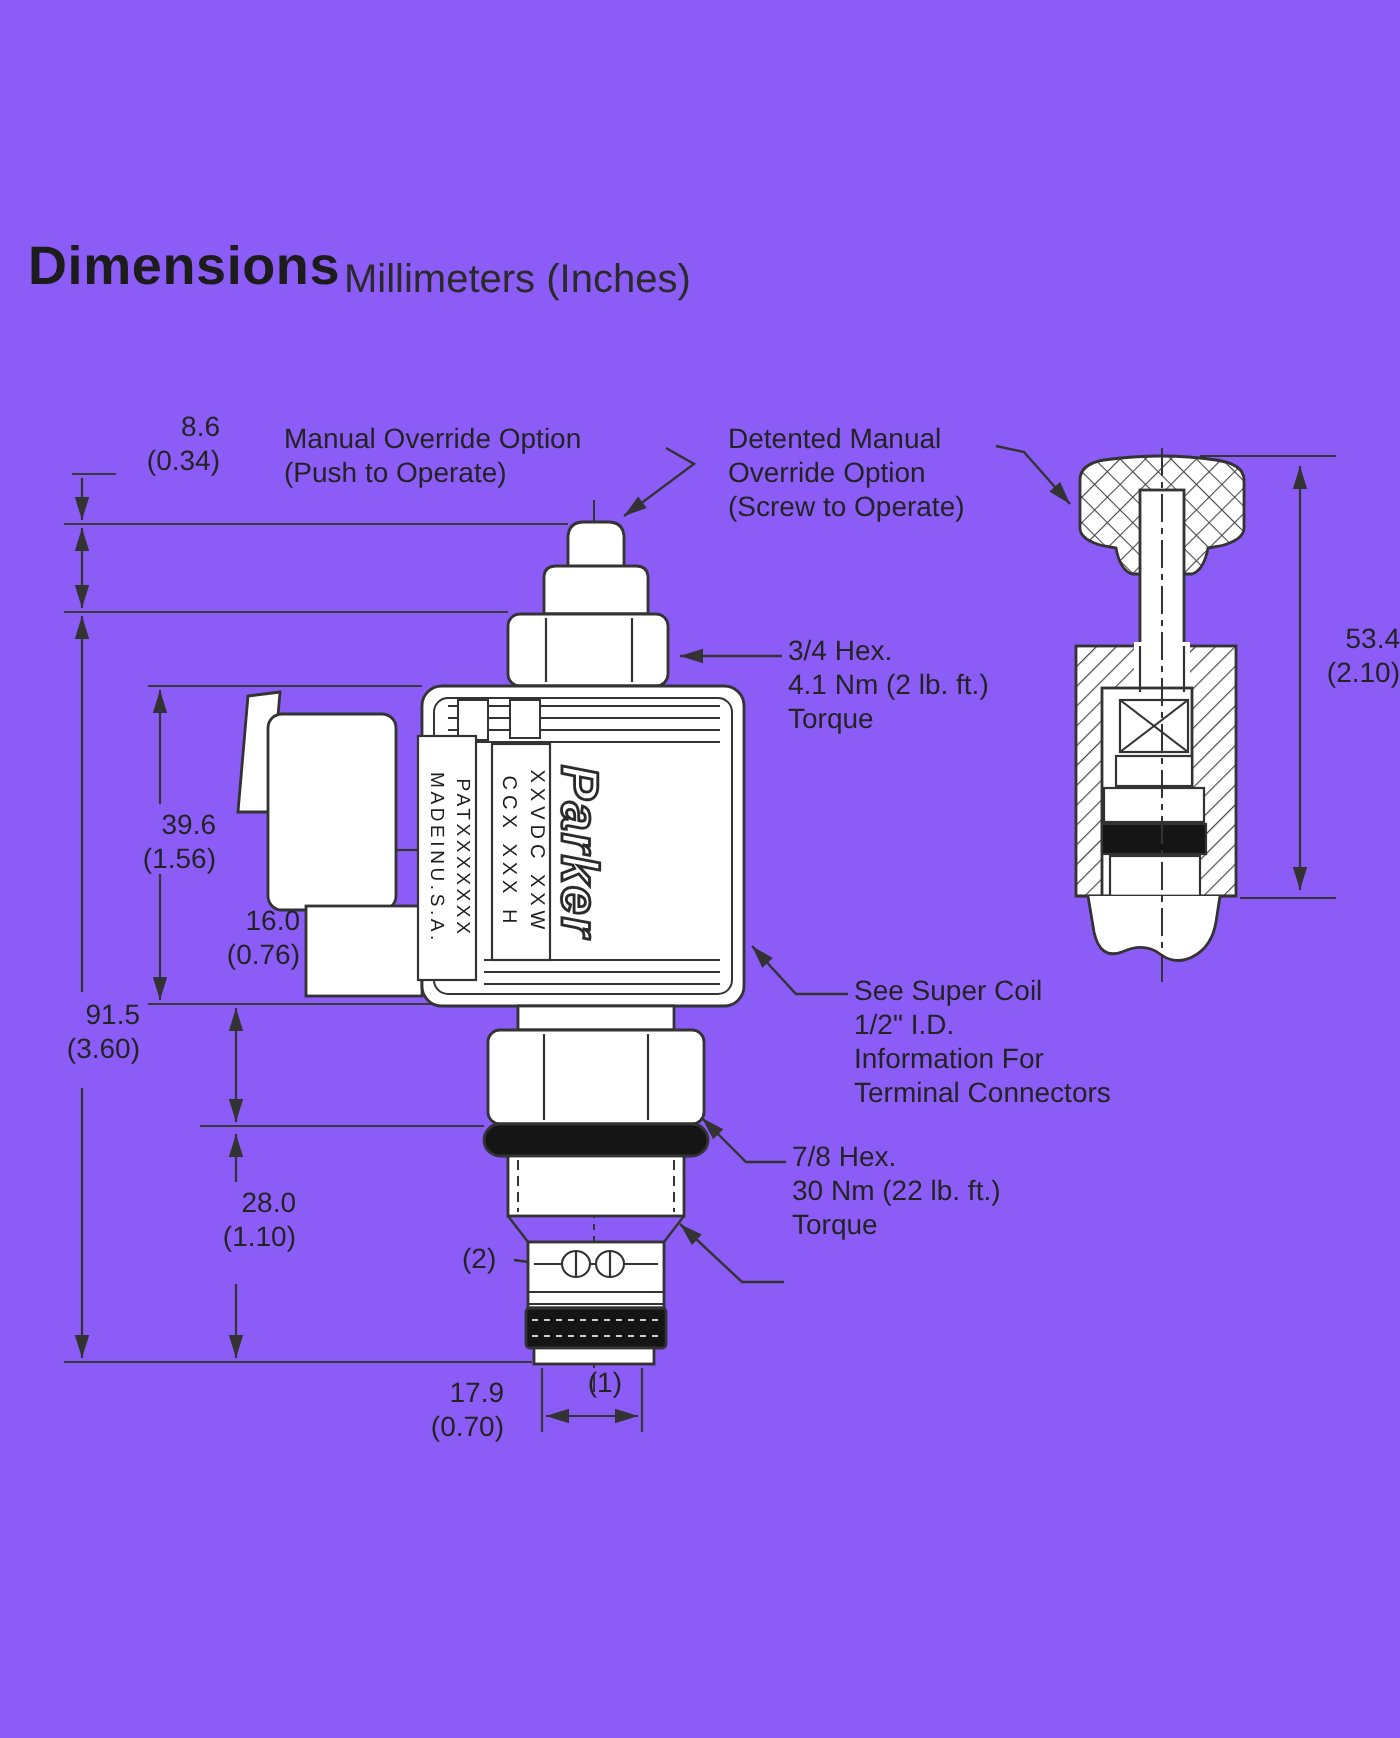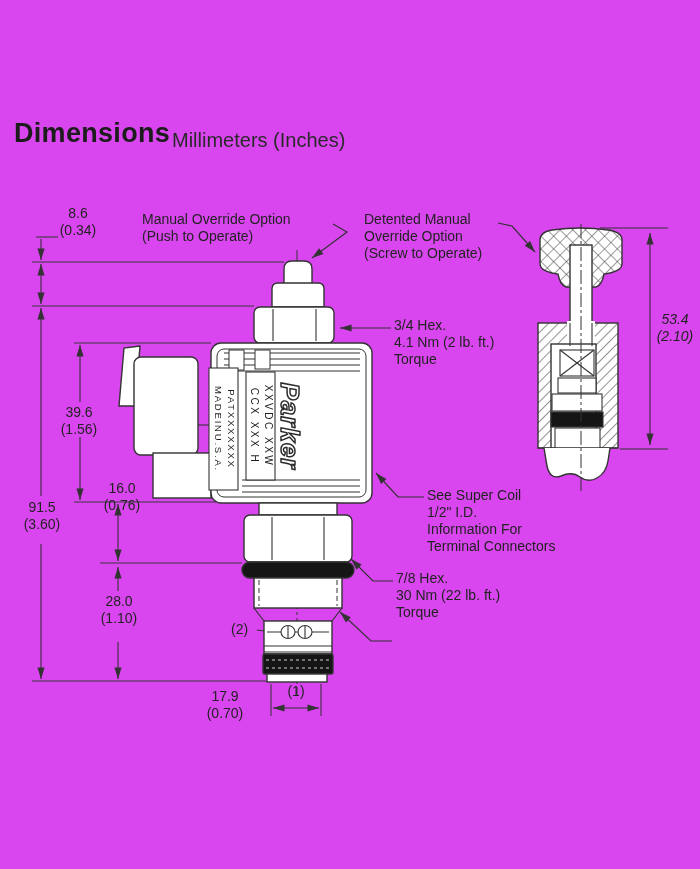--- a/index.html
+++ b/index.html
@@ -1,20 +1,20 @@
 <!DOCTYPE html>
 <html><head>
 <meta charset="utf-8">
 <style>
   html,body{margin:0;padding:0;background:#fff;}
-  #canvas{position:relative;width:700px;height:869px;background:#d946ef;overflow:hidden;
+  #canvas{position:relative;width:700px;height:869px;background:#8b5cf6;overflow:hidden;
           font-family:"Liberation Sans",sans-serif;color:#232323;}
   #drawing{position:absolute;left:0;top:0;}
   .txt{position:absolute;font-size:14px;line-height:17px;color:#232323;white-space:nowrap;}
-  .ctr{text-align:center;}
+  .ctr{text-align:right;}
   .title{position:absolute;left:14px;top:118px;font-size:27px;font-weight:bold;color:#1c1c1c;letter-spacing:.3px;}
   .subtitle{position:absolute;left:172px;top:129px;font-size:20px;color:#2a2a2a;}
   .rot{position:absolute;transform:rotate(90deg);text-align:center;color:#1e1e1e;}
   .coilspec{font-size:10px;line-height:14px;letter-spacing:2.5px;}
   .coilpat{font-size:9.5px;line-height:13px;letter-spacing:1.8px;}
   .parker{font-size:26px;line-height:32px;font-weight:bold;font-style:italic;color:#ffffff;
           letter-spacing:1px;-webkit-text-stroke:1.4px #2a2a2a;
           text-shadow:0 0 1px #2a2a2a,0 0 1px #2a2a2a;}
 </style>
 </head>
@@ -177,37 +177,37 @@
     <div>Manual Override Option</div>
     <div>(Push to Operate)</div>
   </div>
 
   <div class="txt" style="left:364px;top:211px;">
     <div>Detented Manual</div>
     <div>Override Option</div>
     <div>(Screw to Operate)</div>
   </div>
 
-  <div class="txt ctr" style="left:650px;top:311px;width:50px;font-style:italic;">
+  <div class="txt ctr" style="left:650px;top:311px;width:50px;">
     <div>53.4</div>
     <div>(2.10)</div>
   </div>
 
   <div class="txt" style="left:394px;top:317px;">
     <div>3/4 Hex.</div>
     <div>4.1 Nm (2 lb. ft.)</div>
     <div>Torque</div>
   </div>
 
   <div class="txt ctr" style="left:50px;top:404px;width:58px;">
     <div>39.6</div>
     <div>(1.56)</div>
   </div>
 
-  <div class="txt ctr" style="left:94px;top:452px;width:56px;margin-top:28px;">
+  <div class="txt ctr" style="left:94px;top:452px;width:56px;">
     <div>16.0</div>
     <div>(0.76)</div>
   </div>
 
   <div class="txt" style="left:427px;top:487px;">
     <div>See Super Coil</div>
     <div>1/2" I.D.</div>
     <div>Information For</div>
     <div>Terminal Connectors</div>
   </div>

